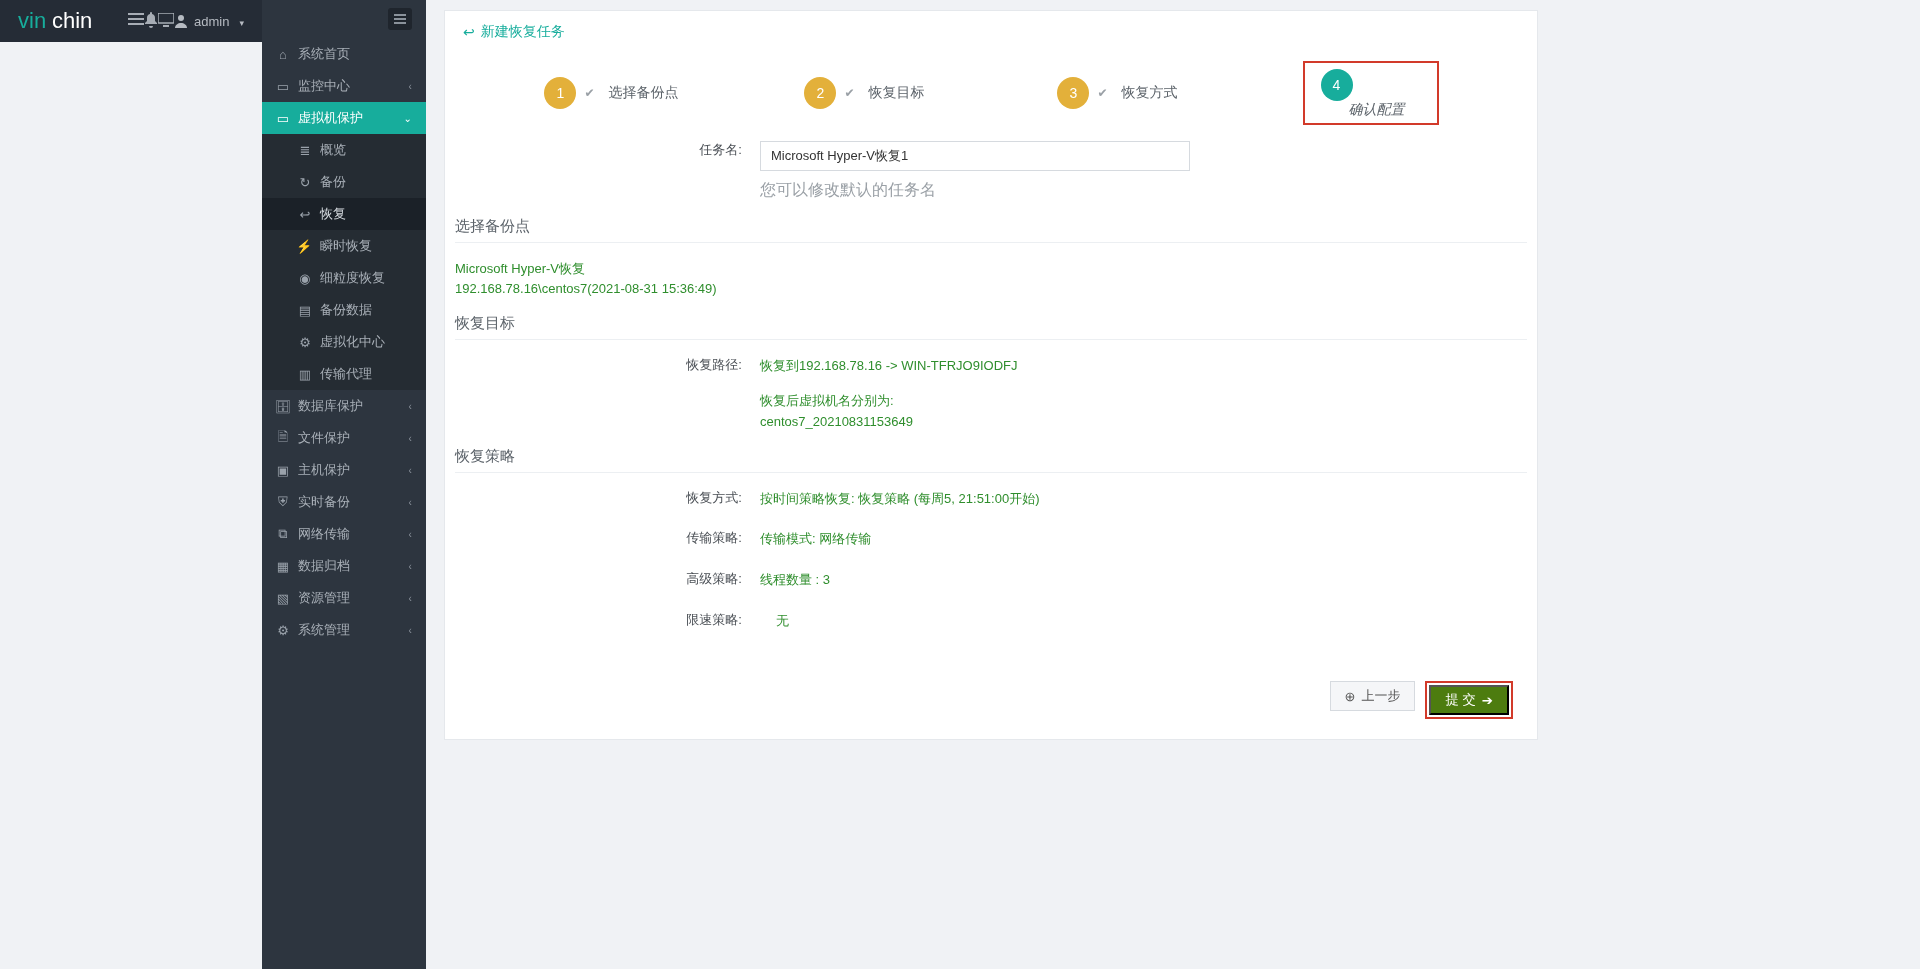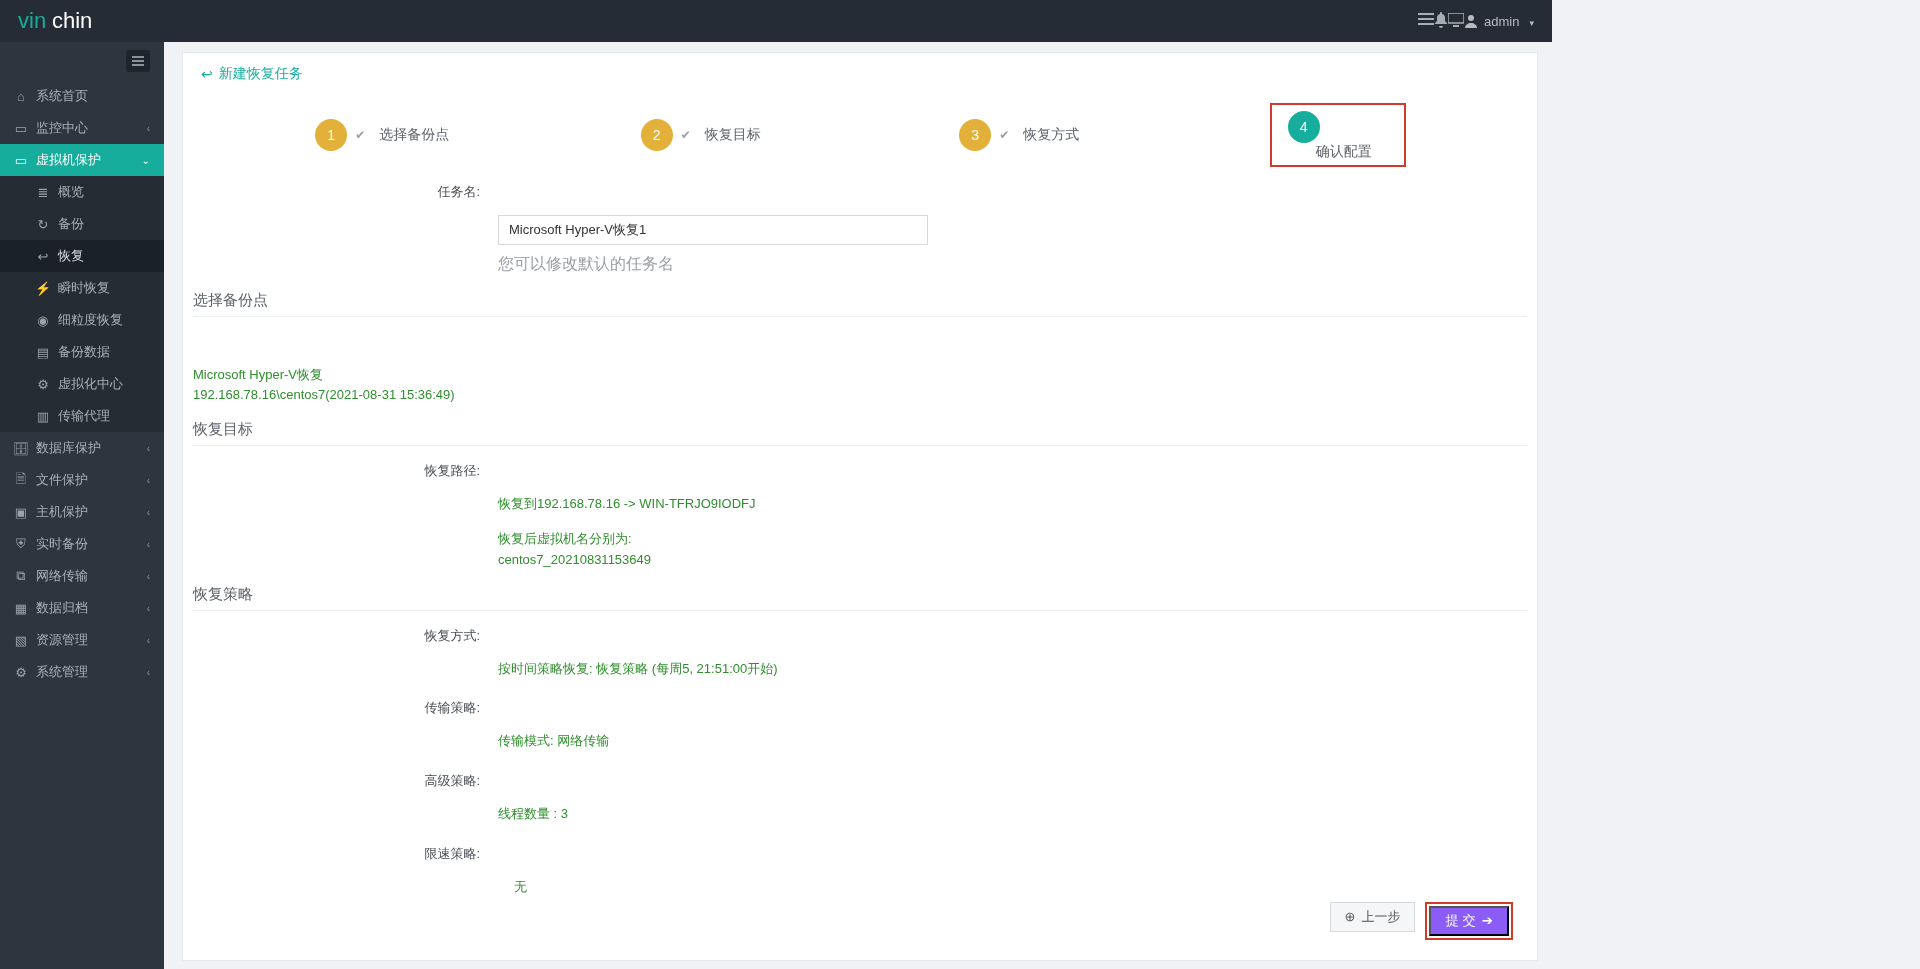--- a/index.html
+++ b/index.html
@@ -1,17 +1,17 @@
 <!DOCTYPE html>
 <html><head>
 <meta charset="utf-8">
 <style>
 * { margin: 0; padding: 0; box-sizing: border-box; }
 body { font-family: "Microsoft YaHei", Arial, sans-serif; font-size: 13px; background: #f0f2f5; color: #333; }
-.app { display: flex; flex-direction: column; height: 969px; width: 1552px; overflow:hidden;}
+.app { display: flex; flex-direction: row; height: 969px; width: 1552px; overflow:hidden;}
 .topbar { height: 42px; background: #252c36; display: flex; align-items: center; justify-content: space-between; padding: 0 18px 0 18px; color: #b6bbc2; }
 .logo { height:42px; display:flex; align-items:center; }
 .logo svg text { font-family: Arial, sans-serif; }
 .topbar-right { display:flex; align-items:center; }
 .topbar-icon { color:#a7adb5; cursor:pointer; }
 .topbar-user { display:flex; align-items:center; gap:6px; cursor:pointer; font-size:13px; }
 .body { flex:1; display:flex; min-height:0; }
 .sidebar { width:164px; background:#2d353f; color:#a9b0b8; display:flex; flex-direction:column; font-size:13px; }
 .sidebar-toggle { height:38px; display:flex; justify-content:flex-end; align-items:center; padding-right:14px; }
 .sidebar-toggle-btn { width:24px; height:22px; background:#1f252d; border-radius:3px; display:flex; align-items:center; justify-content:center; cursor:pointer;}
@@ -34,28 +34,28 @@
 .step.current .step-num { background:#17ad9c; }
 .step-label { color:#5c636a; font-size:14px; }
 .step-check { color:#9aa0a6; font-size:12px; margin-left:-6px; }
 .step-box { padding:6px 32px 4px 16px; }
 .step.highlight .step-box { border:2px solid #d23a2a; }
 .form-area { padding:4px 0 0 0; }
 .section-label { color:#5c636a; font-size:15px; padding:8px 0 6px 10px; }
 .divider { border-bottom:1px solid #eceff2; margin:0 10px 10px 10px;}
 .row { display:flex; padding:6px 10px; }
 .row-label { width:305px; text-align:right; color:#4a4f55; font-size:13px; padding-right:18px; }
-.row-value { flex:1; color:#2f8e2d; font-size:13px; line-height:1.6;margin-top:32px; }
+.row-value { flex:1; color:#2f8e2d; font-size:13px; line-height:1.6; }
 .row-value.input-cell { color:#333; }
 .input-text { width:430px; height:30px; border:1px solid #d6dadf; padding:0 10px; font-size:13px; color:#333; }
 .hint { color:#9aa0a6; font-size:16px; padding-top:6px; }
 .btnbar { position:absolute; bottom:10px; right:10px; display:flex; gap:10px; padding:10px 14px; }
 .btn { height:30px; padding:0 14px; border:1px solid #d6dadf; background:#f5f6f8; color:#555; font-size:13px; display:inline-flex; align-items:center; gap:6px; cursor:pointer; }
 .btn.highlight-wrap { border:2px solid #d23a2a; padding:2px; height:auto; background:transparent;}
-.btn.highlight-wrap .inner { background:#8b5cf6; color:#fff; height:30px; padding:0 14px; display:inline-flex; align-items:center; gap:6px;}
+.btn.highlight-wrap .inner { background:#4d7c0f; color:#fff; height:30px; padding:0 14px; display:inline-flex; align-items:center; gap:6px;}
 .chevd::after{content:"▾"; font-size:9px; margin-left:4px;}
 </style>
 </head>
 <body>
 
 <div class="app">
   <div class="topbar">
     <div class="logo">
       <svg width="110" height="26" viewBox="0 0 110 26">
         <text x="0" y="20" font-size="22" font-weight="300" fill="#17ad9c">vin</text>
@@ -213,21 +213,21 @@
             <span class="step-label">恢复目标</span>
           </div>
           <div class="step">
             <span class="step-num">3</span>
             <span class="step-check">✔</span>
             <span class="step-label">恢复方式</span>
           </div>
           <div class="step current highlight">
             <div class="step-box">
               <span class="step-num">4</span>
-              <span class="step-label" style="margin-left:28px;">确认配置</span>
+              <span class="step-label" style="margin-left:28px;font-style:italic;">确认配置</span>
             </div>
           </div>
         </div>
 
         <div class="form-area">
           <div class="row">
             <div class="row-label">任务名:</div>
             <div class="row-value input-cell">
               <input class="input-text" value="Microsoft Hyper-V恢复1" style="">
               <div class="hint">您可以修改默认的任务名</div>

